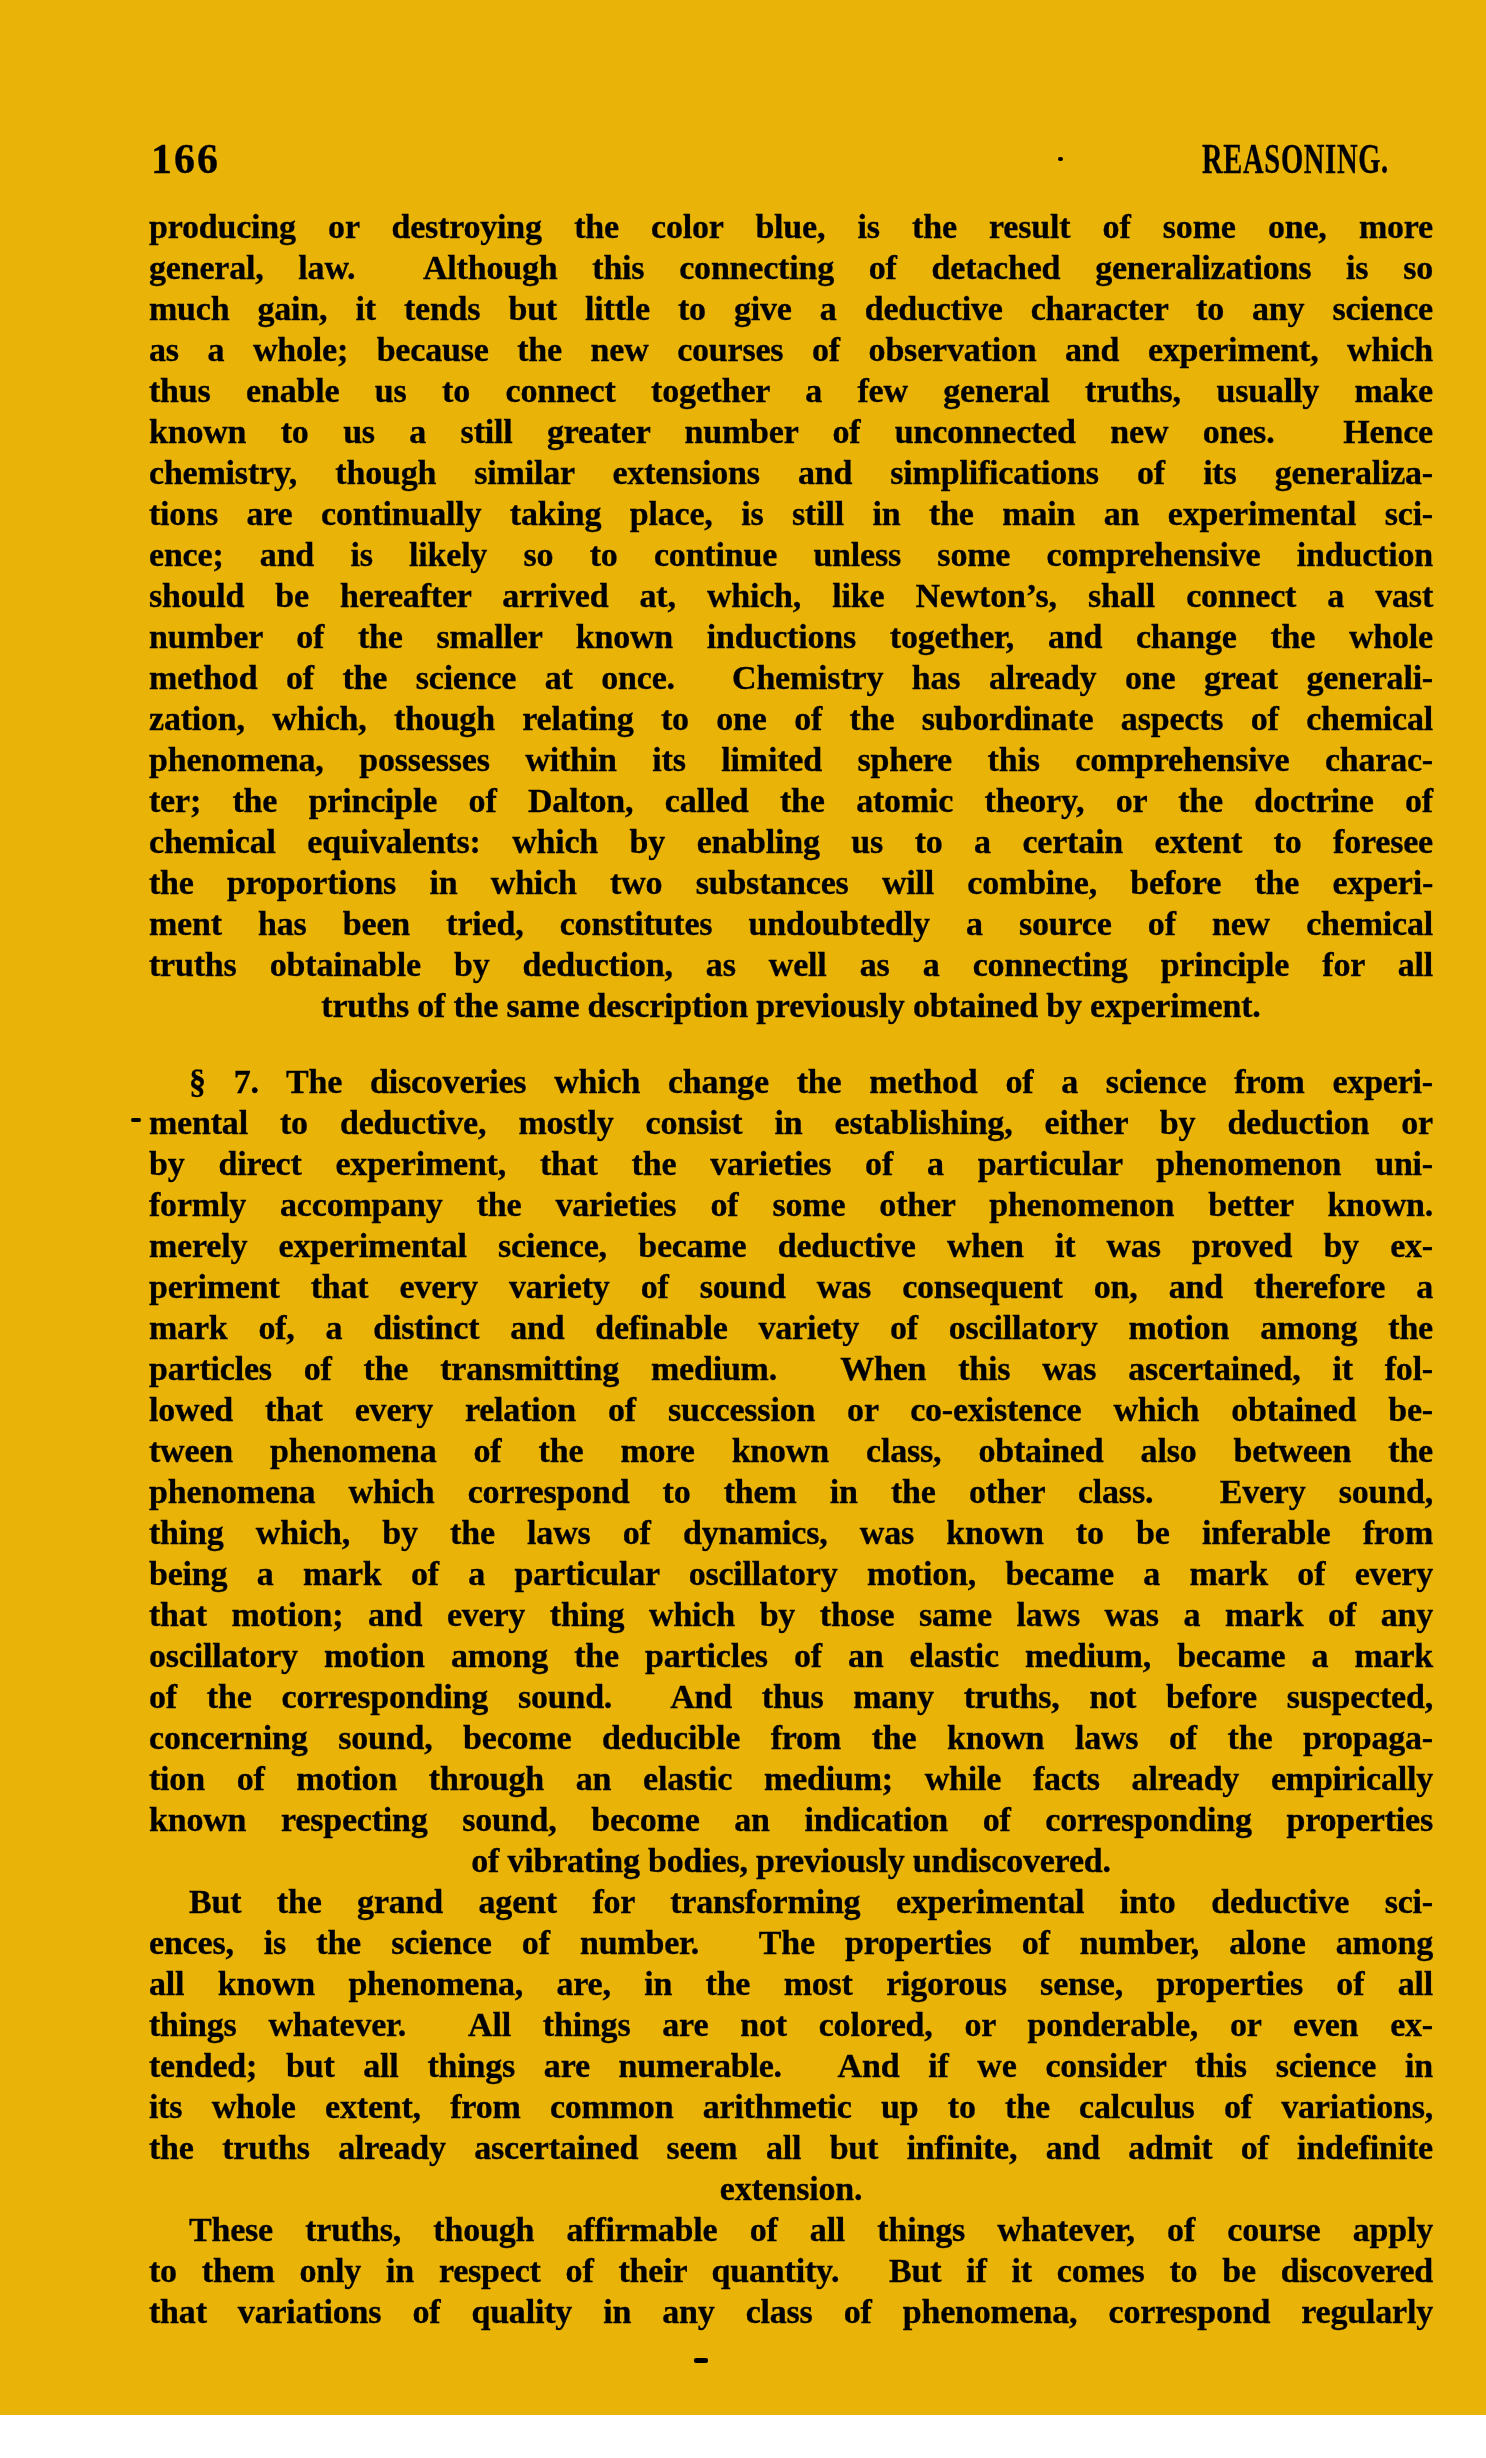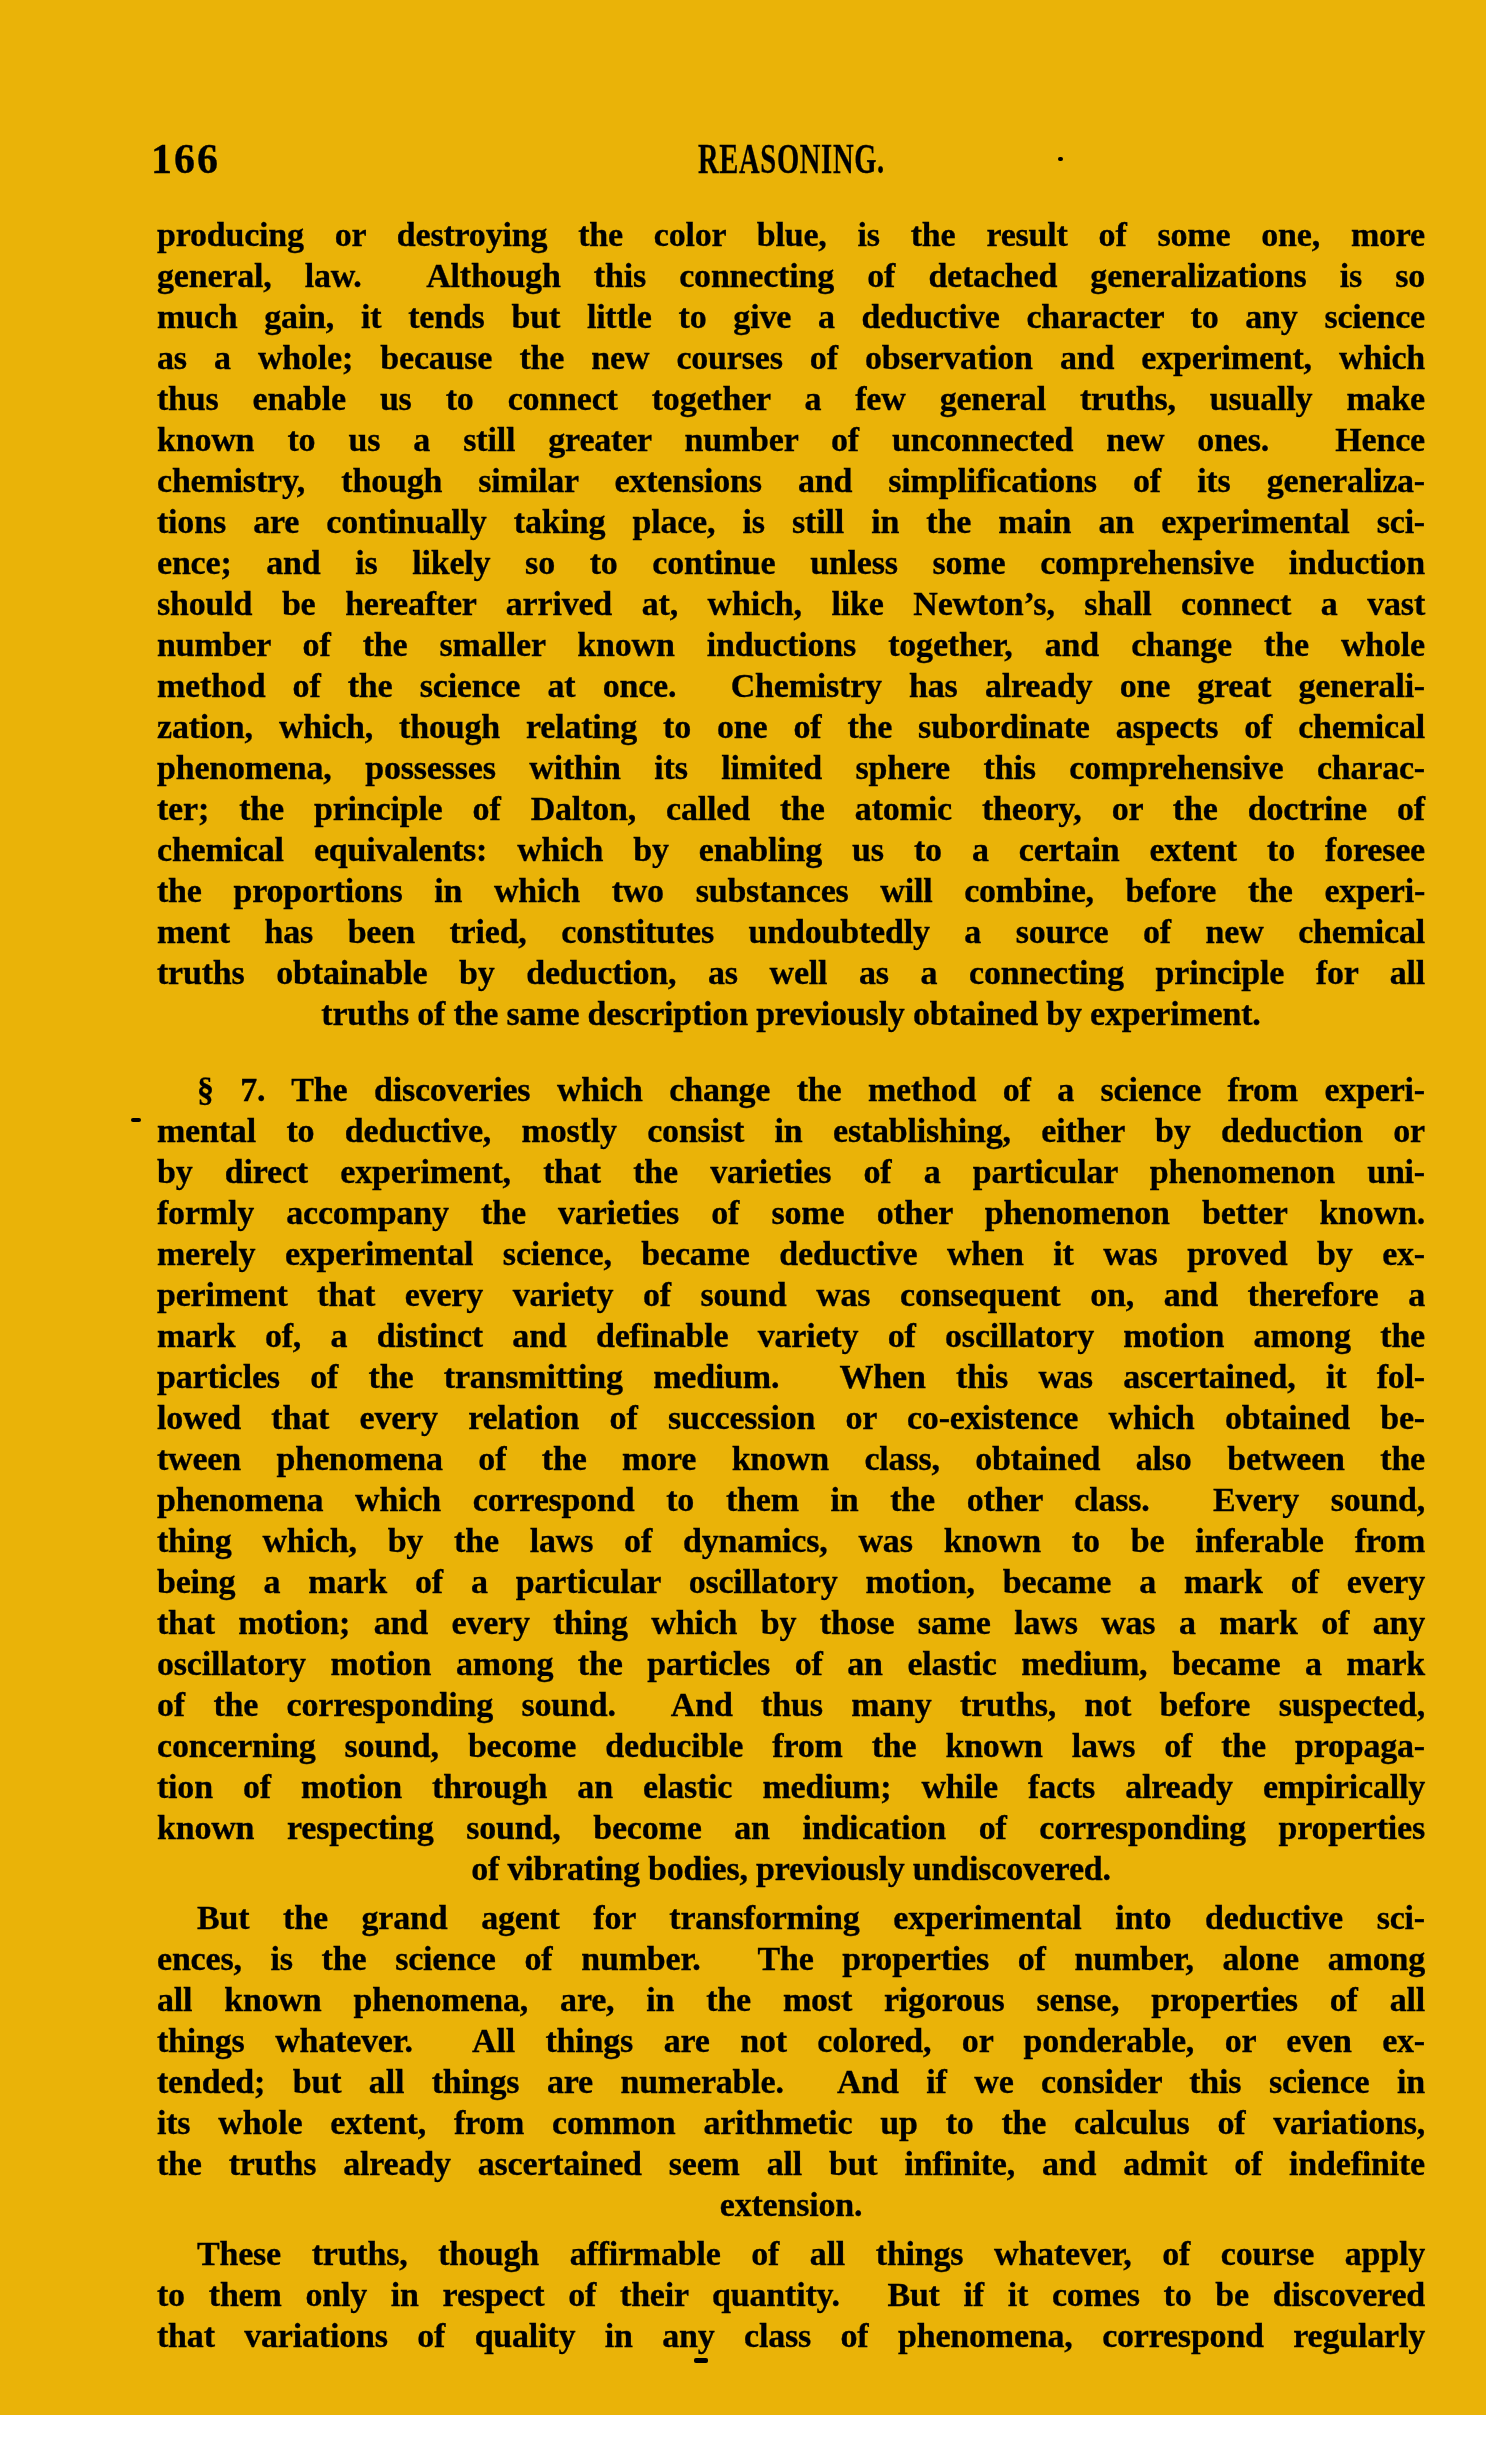--- a/index.html
+++ b/index.html
@@ -29,38 +29,38 @@
     left: 2px;
     top: 0;
     font-size: 42px;
     line-height: 48px;
     letter-spacing: 2px;
   }
   .runhead-wrap {
     position: absolute;
     left: 0; top: 0;
     width: 100%;
-    text-align: center;
+    text-align: right;
   }
   .runhead {
     display: inline-block;
     font-size: 42px;
     line-height: 48px;
     letter-spacing: 1px;
     transform: scaleX(0.68);
     transform-origin: center;
     white-space: nowrap;
   }
   .text-block {
     position: absolute;
     left: 149px;
     top: 206px;
     width: 1284px;
   }
-  .para { margin: 8px; padding: 0; }
+  .para { margin: 0; padding: 0; }
   .para.gap { margin-top: 35px; }
   .line {
     font-size: 34px;
     line-height: 41px;
     letter-spacing: -0.2px;
     text-align: center;
     white-space: normal;
   }
   .line.jl {
     text-align: justify;

